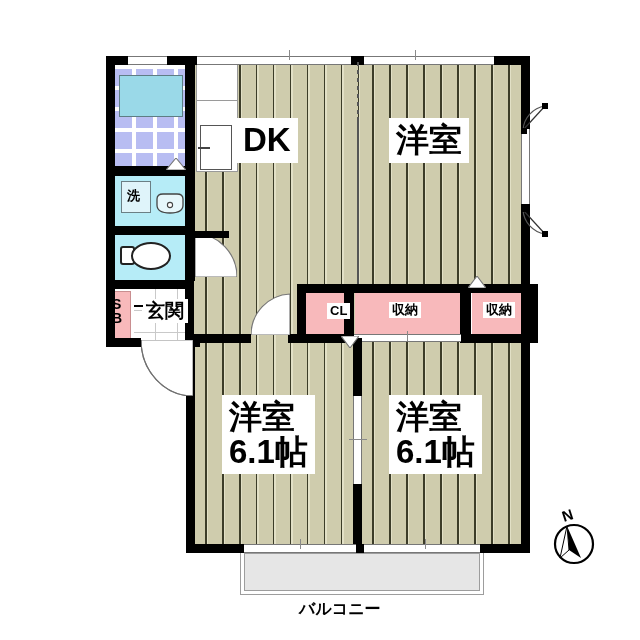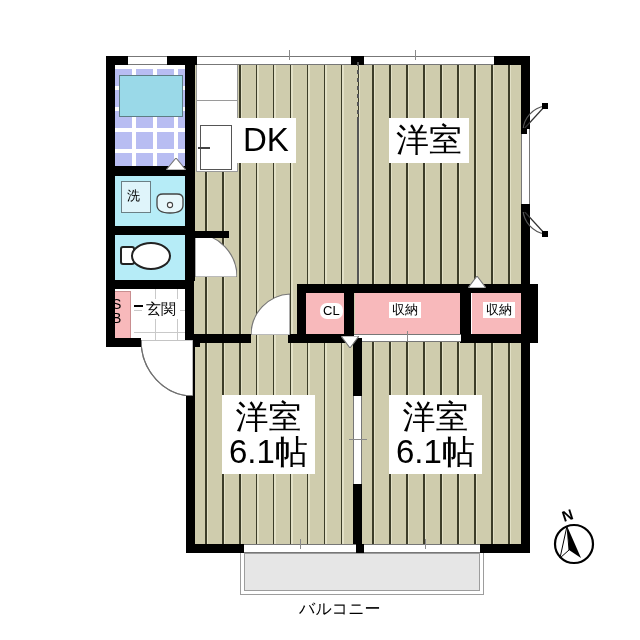--- a/index.html
+++ b/index.html
@@ -52,27 +52,27 @@
       repeating-linear-gradient(to right, transparent 0 17px, #ffffff 17px 21px),
       repeating-linear-gradient(to bottom, transparent 0 17px, #ffffff 17px 21px);
   }
   .floor-balcony { background: #e6e6e6; }
 
   
   .label {
     position: absolute;
     background: #ffffff;
     color: #000000;
-    text-align: center;
+    text-align: left;
     line-height: 1.05;
     white-space: nowrap;
-    font-weight: 400;
+    font-weight: 700;
   }
   .label-big   { font-size: 33px; padding: 5px 7px; letter-spacing: 0px; }
-  .label-mid   { font-size: 15px; padding: 2px 4px; }
+  .label-mid   { font-size: 19px; padding: 2px 4px; }
   .label-small { font-size: 13px; padding: 1px 3px; }
   .label-tiny  { font-size: 11px; padding: 1px 2px; }
   .label-sb    { font-size: 14px; padding: 0px 2px; line-height: 1.0; }
   .label-line2 { display:block; }
 
   
   .win-h {
     background: #ffffff;
     border-top: 1.5px solid #777;
     border-bottom: 1.5px solid #777;
@@ -269,21 +269,21 @@
   <div class="label label-big" style="left:222px; top:395px;">
     <span class="label-line2">洋室</span>
     <span class="label-line2">6.1帖</span>
   </div>
 
   <div class="label label-big" style="left:389px; top:395px;">
     <span class="label-line2">洋室</span>
     <span class="label-line2">6.1帖</span>
   </div>
 
-  <span class="label label-small" style="left:320px; top:303px;border-radius:7px;">CL</span>
+  <span class="label label-small" style="left:327px; top:303px;">CL</span>
   <span class="label label-small" style="left:389px; top:302px;">収納</span>
   <span class="label label-small" style="left:483px; top:302px;">収納</span>
 
   <div class="label label-sb" style="left:110px; top:297px; background:transparent;">
     <span class="label-line2">S</span>
     <span class="label-line2">B</span>
   </div>
 
   <span class="label label-mid" style="left:142px; top:299px;">玄関</span>
   <div class="abs" style="left:134px; top:305px; width:9px; height:2px; background:#000;"></div>

